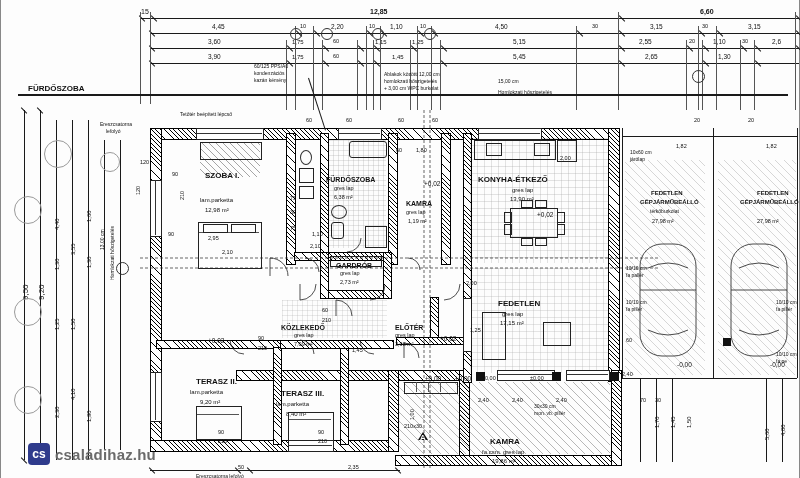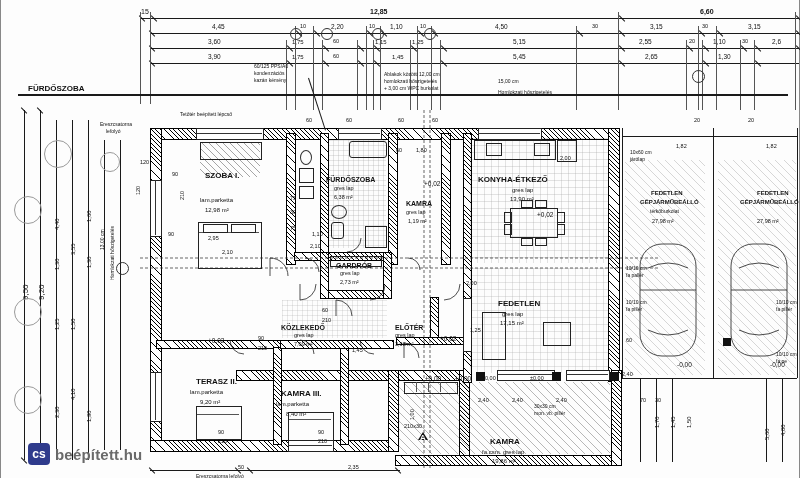--- a/index.html
+++ b/index.html
@@ -276,21 +276,21 @@
   <div class="txt t55" style="left:294px;top:342px;">7,09 m²</div>
 
   <div class="txt t7 b" style="left:395px;top:324px;">ELŐTÉR</div>
   <div class="txt t55" style="left:395px;top:333px;">gres lap</div>
   <div class="txt t55" style="left:395px;top:342px;">3,98 m²</div>
 
   <div class="txt t8 b" style="left:196px;top:378px;">TERASZ II.</div>
   <div class="txt t6" style="left:190px;top:389px;">lam.parketta</div>
   <div class="txt t6" style="left:200px;top:399px;">9,20 m²</div>
 
-  <div class="txt t8 b" style="left:281px;top:390px;">KAMRA III.</div>
+  <div class="txt t8 b" style="left:281px;top:390px;">TERASZ III.</div>
   <div class="txt t6" style="left:276px;top:401px;">lam.parketta</div>
   <div class="txt t6" style="left:286px;top:411px;">8,40 m²</div>
 
   <div class="txt t8 b" style="left:490px;top:438px;">KAMRA</div>
   <div class="txt t6" style="left:482px;top:449px;">fa.csm. gres lap</div>
   <div class="txt t6" style="left:492px;top:458px;">19,86 m²</div>
 
   <div class="txt t6 b" style="left:651px;top:190px;">FEDETLEN</div>
   <div class="txt t6 b" style="left:640px;top:199px;">GÉPJÁRMŰBEÁLLÓ</div>
   <div class="txt t5" style="left:650px;top:209px;">térkőburkolat</div>
@@ -513,16 +513,16 @@
   <div class="dimtick" style="left:394px;top:470px;"></div>
   <div class="txt t5" style="left:196px;top:474px;">Ereszcsatorna lefolyó</div>
 
   <div class="box" style="left:404px;top:382px;width:52px;height:10px;"></div>
   <div class="ln v thin" style="left:416px;top:382px;height:10px;"></div>
   <div class="ln v thin" style="left:428px;top:382px;height:10px;"></div>
   <div class="ln v thin" style="left:440px;top:382px;height:10px;"></div>
 
   <div class="wm">
     <div class="logo">cs</div>
-    <div class="wtxt">beépített.hu</div>
+    <div class="wtxt">családihaz.hu</div>
   </div>
 
 </div>
 
 </body></html>

